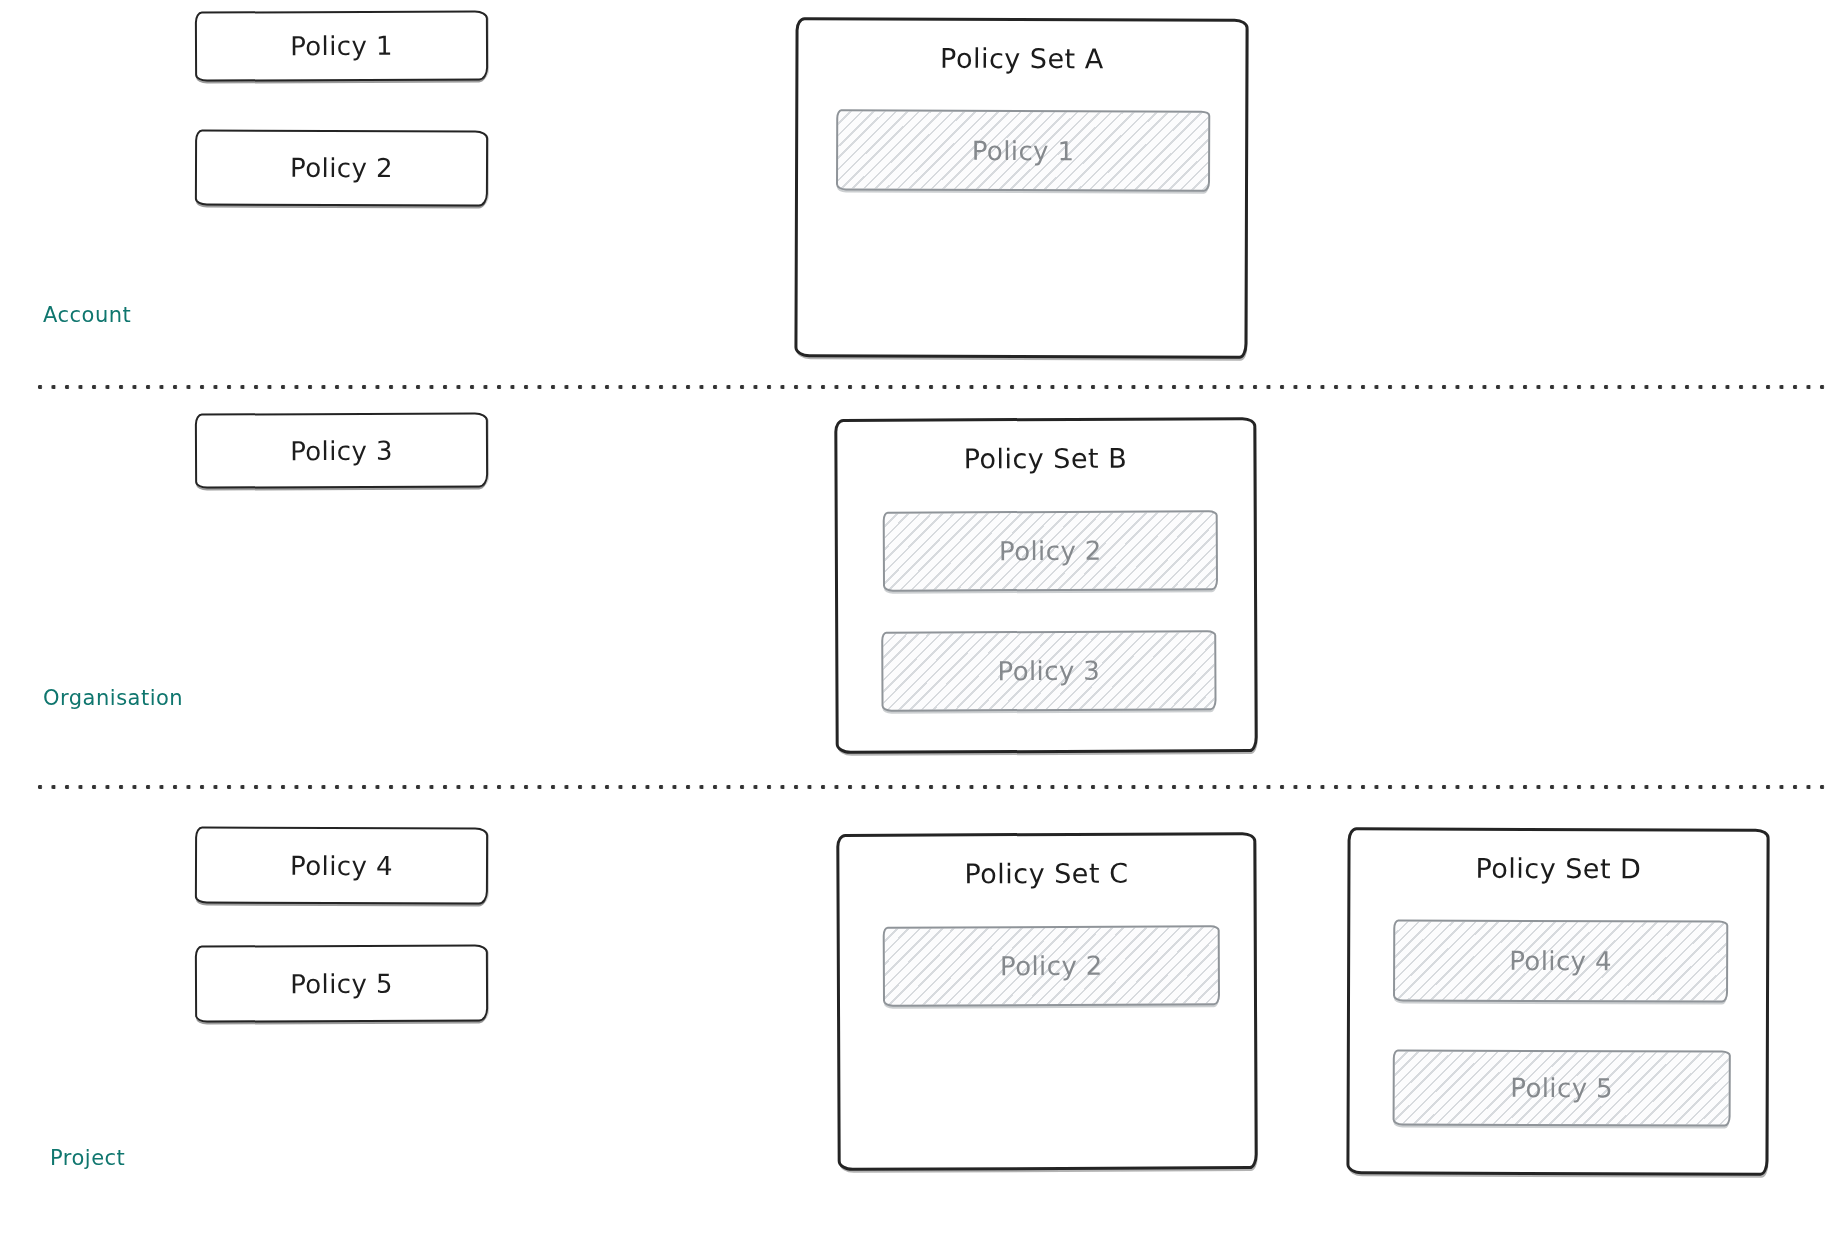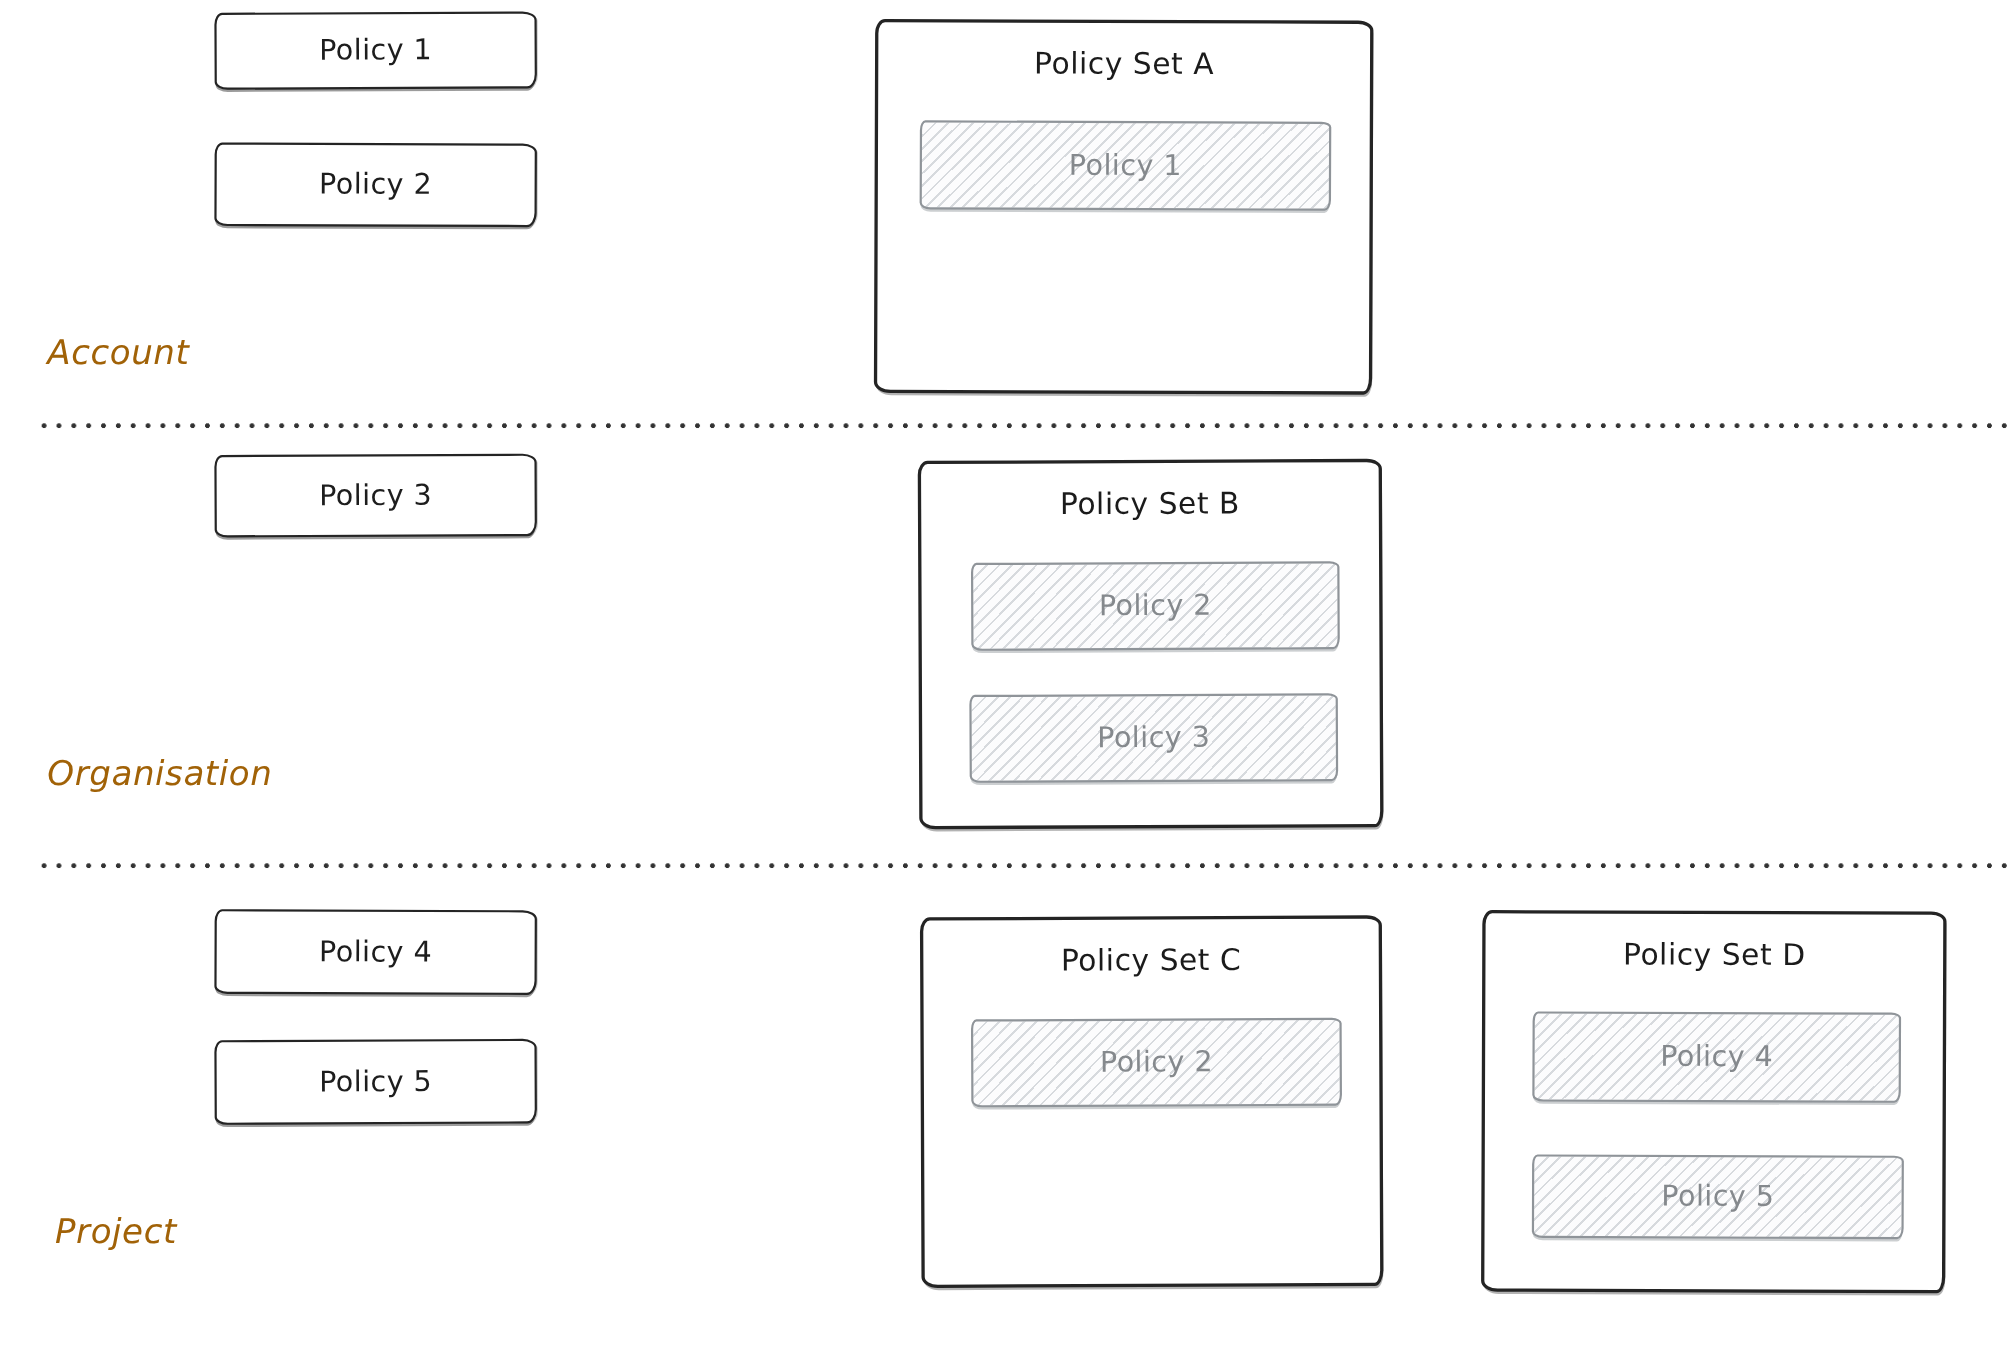--- a/index.html
+++ b/index.html
@@ -67,24 +67,23 @@
     );
     box-shadow: 0 3px 0 -1px rgba(143,148,153,.45);
     font-size: 26px;
     letter-spacing: .4px;
     color: #85898d;
   }
 
   
   .section-label {
     position: absolute;
-    font-size: 31px;
+    font-size: 21px;
     letter-spacing: .5px;
-    color: #a16207;
-    font-style: italic;
+    color: #0f766e;
   }
 
   
   .divider {
     position: absolute;
     left: 37px;
     width: 1789px;
     height: 6px;
     background-image: radial-gradient(circle at 3px 3px, #333333 2px, rgba(0,0,0,0) 2.4px);
     background-size: 13.5px 6px;
@@ -154,15 +153,15 @@
   <div class="policy-set tilt-b" style="left:1347px; top:828px; width:422px; height:347px">
     <div class="set-title">Policy Set D</div>
     <div class="hatched-box" style="left:43px; top:89px; width:335px; height:82px">
       <span>Policy 4</span>
     </div>
     <div class="hatched-box" style="left:43px; top:219px; width:338px; height:76px">
       <span>Policy 5</span>
     </div>
   </div>
 
-  <div class="section-label" style="left:50px; top:1102px">Project</div>
+  <div class="section-label" style="left:50px; top:1146px">Project</div>
 
 </div>
 
 </body></html>

